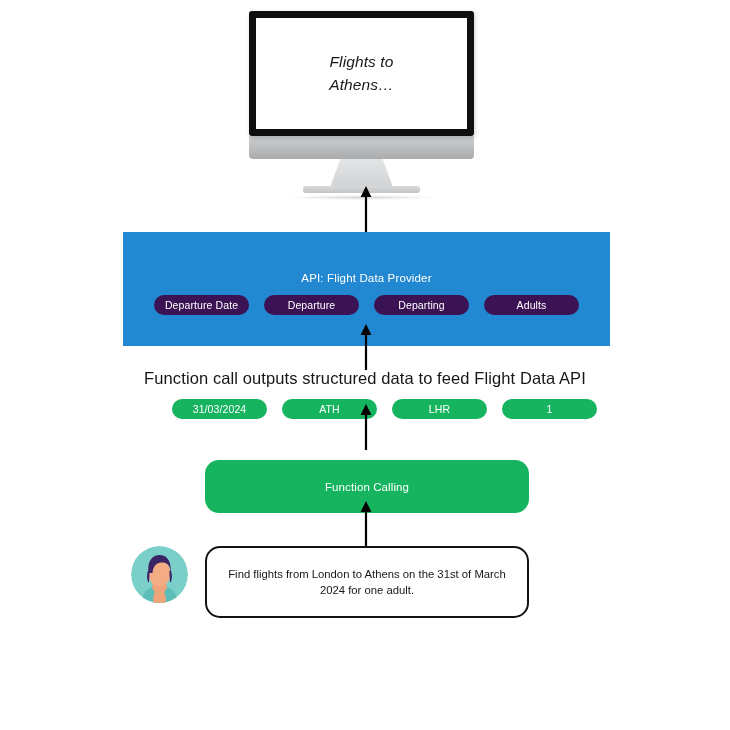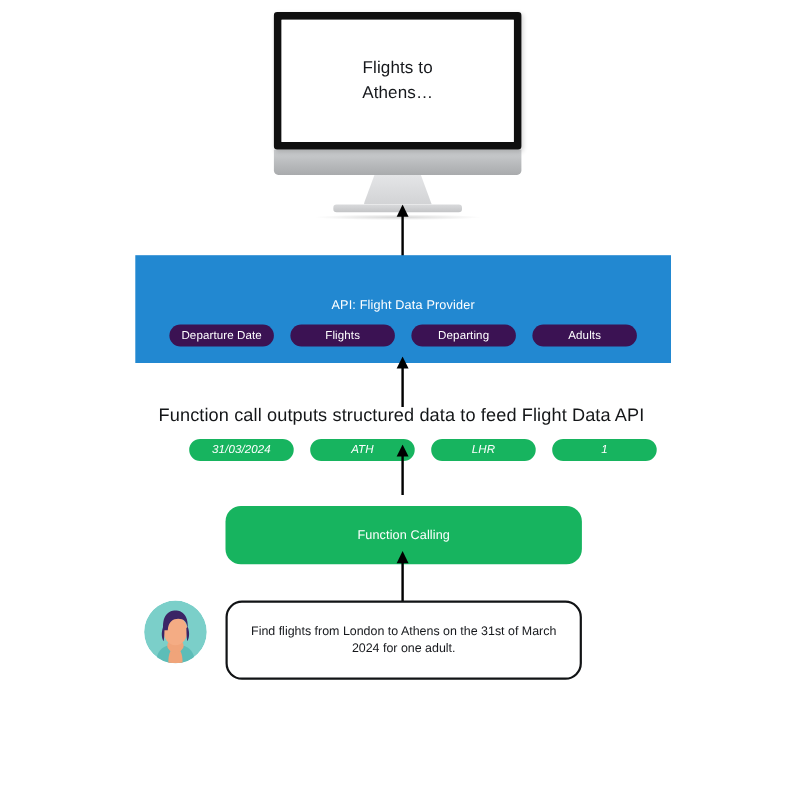--- a/index.html
+++ b/index.html
@@ -29,20 +29,21 @@
   }
   .monitor-bezel {
     width: 225px;
     height: 125px;
     box-sizing: border-box;
     background: #ffffff;
     border: 7px solid #0f0f0f;
     border-radius: 3px;
     position: relative;
     box-shadow: 1px 2px 5px rgba(0,0,0,0.18);
+    font-style: italic;
   }
   .monitor-screen {
     width: 100%;
     height: 100%;
     background: #ffffff;
     display: flex;
     align-items: center;
     justify-content: center;
     text-align: center;
   }
@@ -85,21 +86,21 @@
     position: absolute;
   }
   .arrow svg { display: block; }
 
   
   .api-band {
     position: absolute;
     left: 123px;
     top: 232px;
     width: 487px;
-    height: 98px;
+    height: 114px;
     background: #2288d1;
     display: flex;
     flex-direction: column;
     align-items: center;
     justify-content: flex-start;
   }
   .api-title {
     color: #ffffff;
     font-size: 11.5px;
     margin-top: 40px;
@@ -135,21 +136,20 @@
     letter-spacing: 0.1px;
   }
 
   
   .green-pill-row {
     position: absolute;
     left: 172px;
     top: 399px;
     display: flex;
     gap: 15px;
-    font-style: italic;
   }
   .pill-green { background: #17b45f; }
 
   
   .fn-box {
     position: absolute;
     left: 205px;
     top: 460px;
     width: 324px;
     height: 53px;
@@ -221,21 +221,21 @@
     </svg>
   </div>
 
   <div class="api-band">
     <div class="api-title">API: Flight Data Provider</div>
     <div class="pill-row">
       <div class="pill pill-purple">
         <span>Departure Date</span>
       </div>
       <div class="pill pill-purple">
-        <span>Flights</span>
+        <span>Departure</span>
       </div>
       <div class="pill pill-purple">
         <span>Departing</span>
       </div>
       <div class="pill pill-purple">
         <span>Adults</span>
       </div>
     </div>
   </div>
 

